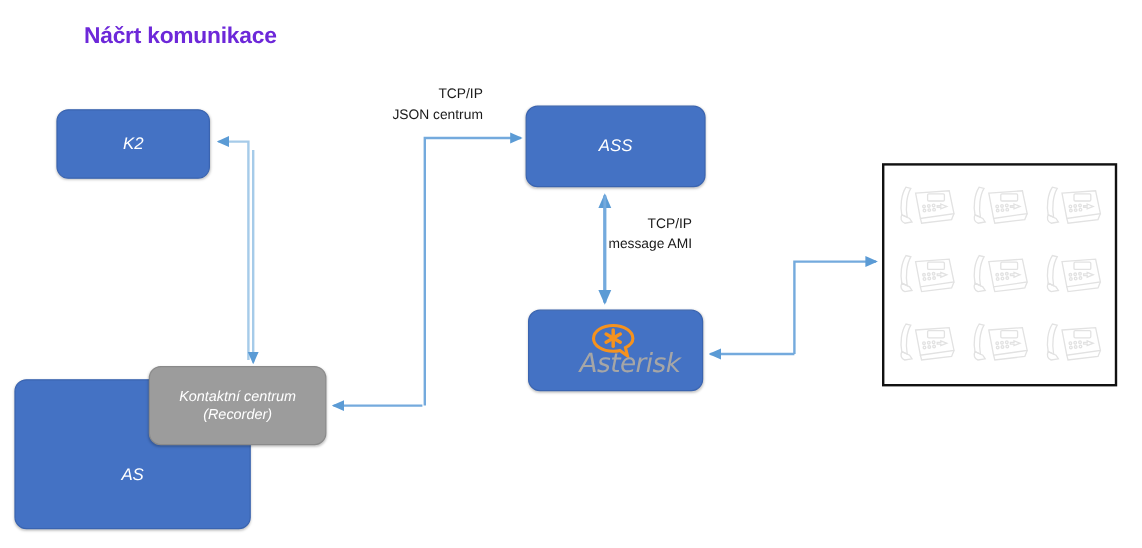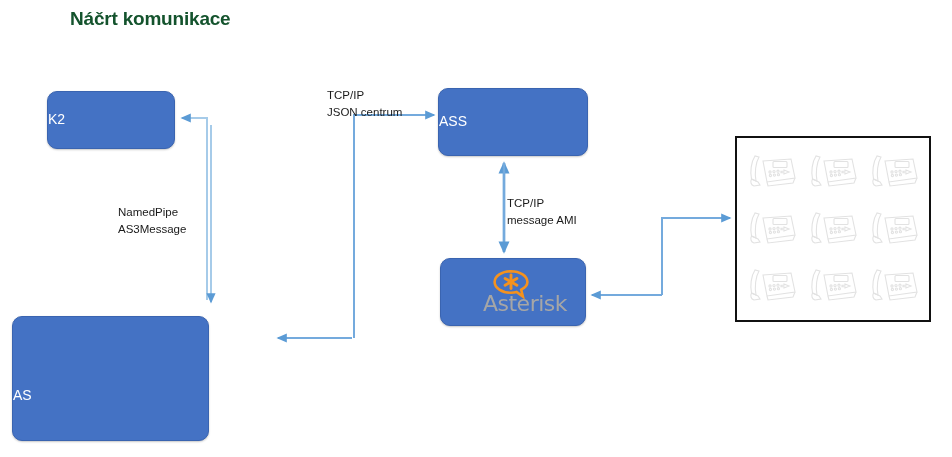--- a/index.html
+++ b/index.html
@@ -15,37 +15,39 @@
   #canvas {
     position: relative;
     width: 952px;
     height: 457px;
     background: #ffffff;
     overflow: hidden;
   }
   .page-title {
     position: absolute;
     left: 70px;
-    top: 8px;
+    top: 20px;
     font-size: 19px;
     font-weight: bold;
-    color: #14532d;
+    color: #6d28d9;
     letter-spacing: -0.2px;
     white-space: nowrap;
   }
   
   .node {
     position: absolute;
     box-sizing: border-box;
     display: flex;
     align-items: center;
+    justify-content: center;
     text-align: center;
     color: #ffffff;
     font-size: 14px;
     line-height: 1.25;
+    font-style: italic;
   }
   .node.blue {
     background: #4472c4;
     border: 1px solid #3a64b0;
     border-radius: 10px;
     box-shadow: 0 1px 2px rgba(0,0,0,0.22);
   }
   .node.gray {
     background: #9c9c9c;
     border: 1px solid #8a8a8a;
@@ -96,24 +98,23 @@
     grid-template-rows: repeat(3, 1fr);
     padding: 6px 4px;
   }
   .phone-cell { display:flex; align-items:center; justify-content:center; }
 
   
   .edge-label {
     position: absolute;
     font-size: 11.5px;
     color: #1a1a1a;
-    text-align: left;
+    text-align: right;
     line-height: 1.45;
     white-space: nowrap;
-    margin-top: 16px;
   }
   #lbl-namedpipe { left: 118px; top: 188px; }
   #lbl-tcpjson   { left: 327px; top: 71px; }
   #lbl-tcpami    { left: 507px; top: 179px; }
 
   
   #edges {
     position: absolute;
     left: 0; top: 0;
     width: 952px; height: 457px;
@@ -176,20 +177,26 @@
         <g stroke="#f5921e" stroke-width="2.9" stroke-linecap="round">
           <line x1="20" y1="6.0" x2="20" y2="19.6"></line>
           <line x1="14.1" y1="9.4" x2="25.9" y2="16.2"></line>
           <line x1="14.1" y1="16.2" x2="25.9" y2="9.4"></line>
         </g>
       </svg>
       <span class="asterisk-word">Asterisk</span>
     </div>
   </div>
 
+  <div class="node gray" id="node-contact">
+    <div>
+      <div>Kontaktní centrum</div>
+      <div>(Recorder)</div>
+    </div>
+  </div>
 
   <div id="phone-bank">
     <div class="phone-cell">
         <svg width="52" height="40" viewBox="0 0 52 40" xmlns="http://www.w3.org/2000/svg">
           <g fill="none" stroke="#e2e2e2" stroke-width="1.1">
             <path d="M9 4 C5 10 4 20 5.5 27 L10 29 C8.5 21 9.5 11 13 5 Z"></path>
             <path d="M5.5 27 C4 30 5 33 8 34 L14 33 L12 30 Z"></path>
             <path d="M17 9 L45 7 L49 26 L21 30 Z"></path>
             <rect x="27" y="9.5" width="14" height="6" rx="1"></rect>
             <g>
@@ -360,24 +367,20 @@
               <circle cx="28.4" cy="23.1" r="1.1"></circle>
               <circle cx="32.4" cy="22.7" r="1.1"></circle>
             </g>
             <path d="M38 18 l5 2 l-5 2 v-1.3 h-3 v-1.4 h3 z"></path>
             <path d="M21 30 L22 34 L47 31 L49 26"></path>
           </g>
         </svg>
       </div>
   </div>
 
-  <div class="edge-label" id="lbl-namedpipe">
-    <div>NamedPipe</div>
-    <div>AS3Message</div>
-  </div>
 
   <div class="edge-label" id="lbl-tcpjson">
     <div>TCP/IP</div>
     <div>JSON centrum</div>
   </div>
 
   <div class="edge-label" id="lbl-tcpami">
     <div>TCP/IP</div>
     <div>message AMI</div>
   </div>

